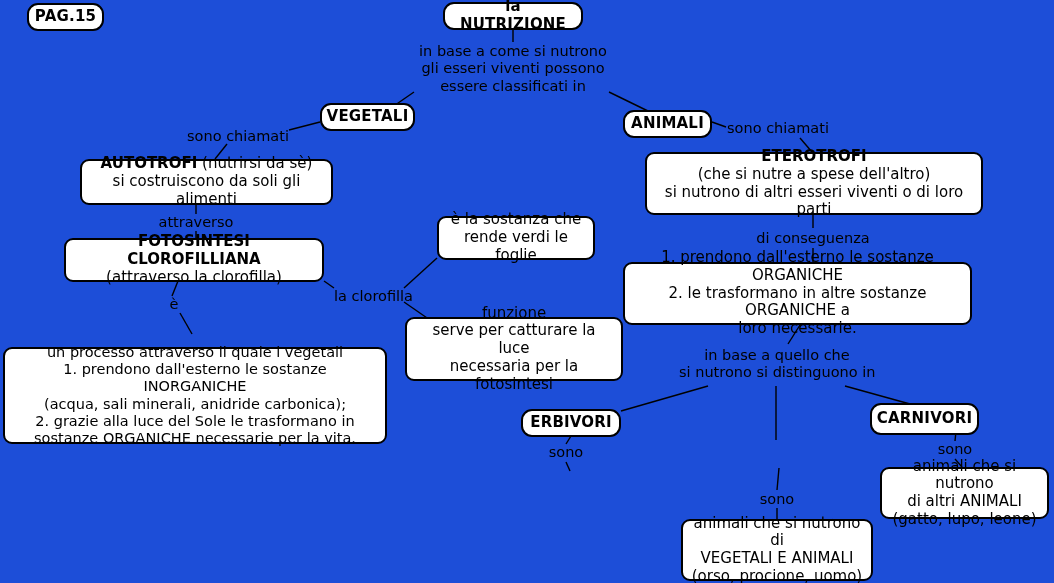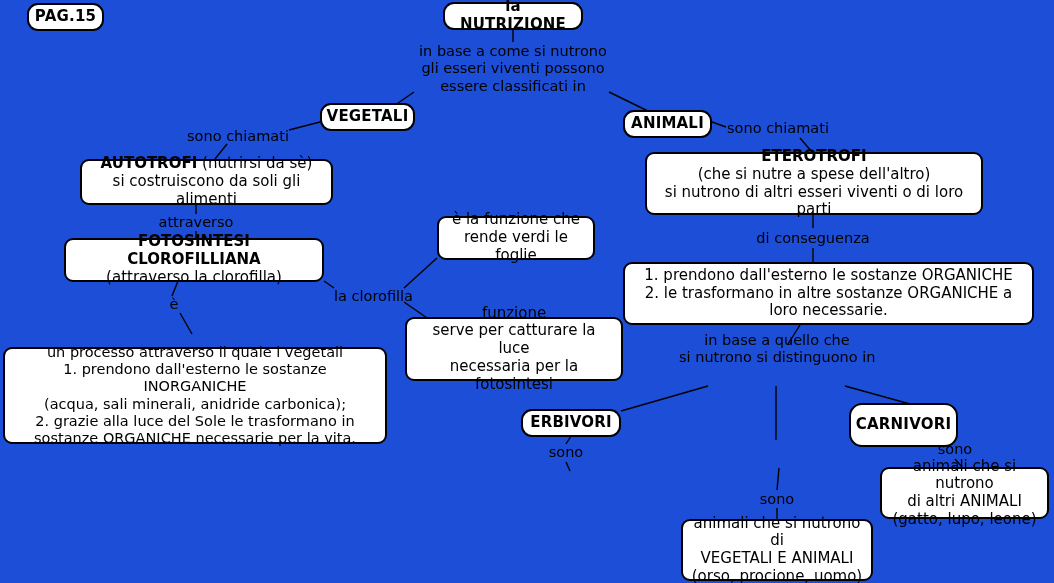--- a/index.html
+++ b/index.html
@@ -161,58 +161,58 @@
     <span class="inner">un processo attraverso il quale i vegetali
 1. prendono dall'esterno le sostanze INORGANICHE
 (acqua, sali minerali, anidride carbonica);
 2. grazie alla luce del Sole le trasformano in
 sostanze ORGANICHE necessarie per la vita.</span>
   </div>
 
   <div class="label" style="left:334px; top:288px; width:74px;">la clorofilla</div>
 
   <div class="node boxy" style="left:437px; top:216px; width:158px; height:44px;">
-    <span class="inner">è la funzione che
+    <span class="inner">è la sostanza che
 rende verdi le foglie</span>
   </div>
 
   <div class="node boxy" style="left:405px; top:317px; width:218px; height:64px;">
     <span class="inner">funzione
 serve per catturare la luce
 necessaria per la fotosintesi</span>
   </div>
 
   <div class="node boxy" style="left:645px; top:152px; width:338px; height:63px;">
     <span class="inner"><b>ETEROTROFI</b><br><span>(che si nutre a spese dell'altro)</span><br><span>si nutrono di altri esseri viventi o di loro parti</span></span>
   </div>
 
   <div class="label" style="left:755px; top:230px; width:116px;">di conseguenza</div>
 
-  <div class="node boxy" style="left:623px; top:262px; width:411px; height:63px;">
+  <div class="node boxy" style="left:623px; top:262px; width:349px; height:63px;">
     <span class="inner">1. prendono dall'esterno le sostanze ORGANICHE
 2. le trasformano in altre sostanze ORGANICHE a
 loro necessarie.</span>
   </div>
 
-  <div class="label" style="left:679px; top:332px; width:196px;">in base a quello che
+  <div class="label" style="left:679px; top:347px; width:196px;">in base a quello che
 si nutrono si distinguono in</div>
 
   <div class="node pill" style="left:521px; top:409px; width:100px; height:28px;justify-content:center;">
     <span class="inner">ERBIVORI</span>
   </div>
   <div class="label" style="left:536px; top:444px; width:60px;">sono</div>
 
   <div class="label" style="left:747px; top:491px; width:60px;">sono</div>
   <div class="node boxy" style="left:681px; top:519px; width:192px; height:62px;">
     <span class="inner">animali che si nutrono di
 VEGETALI E ANIMALI
 (orso, procione, uomo)</span>
   </div>
 
-  <div class="node pill" style="left:849px; top:403px; width:109px; height:44px;border-radius:13px;">
+  <div class="node pill" style="left:870px; top:403px; width:109px; height:32px;">
     <span class="inner">CARNIVORI</span>
   </div>
   <div class="label" style="left:925px; top:441px; width:60px;">sono</div>
   <div class="node boxy" style="left:880px; top:467px; width:169px; height:52px;">
     <span class="inner">animali che si nutrono
 di altri ANIMALI
 (gatto, lupo, leone)</span>
   </div>
 
 </div>

